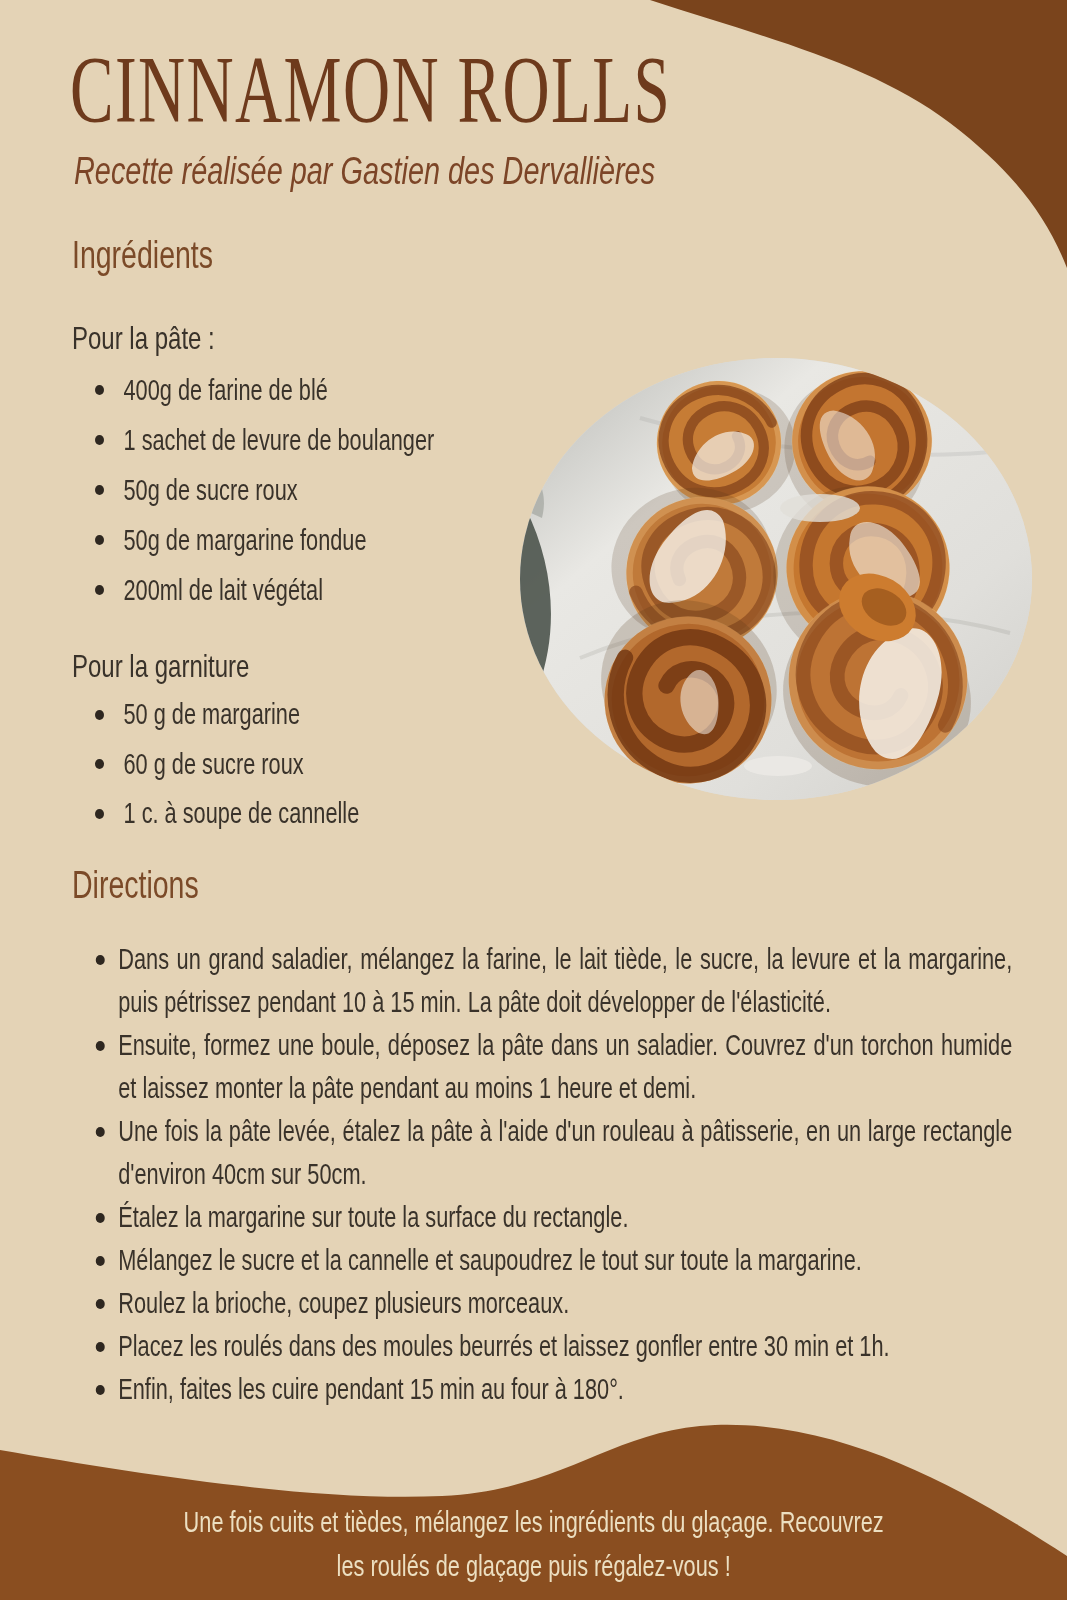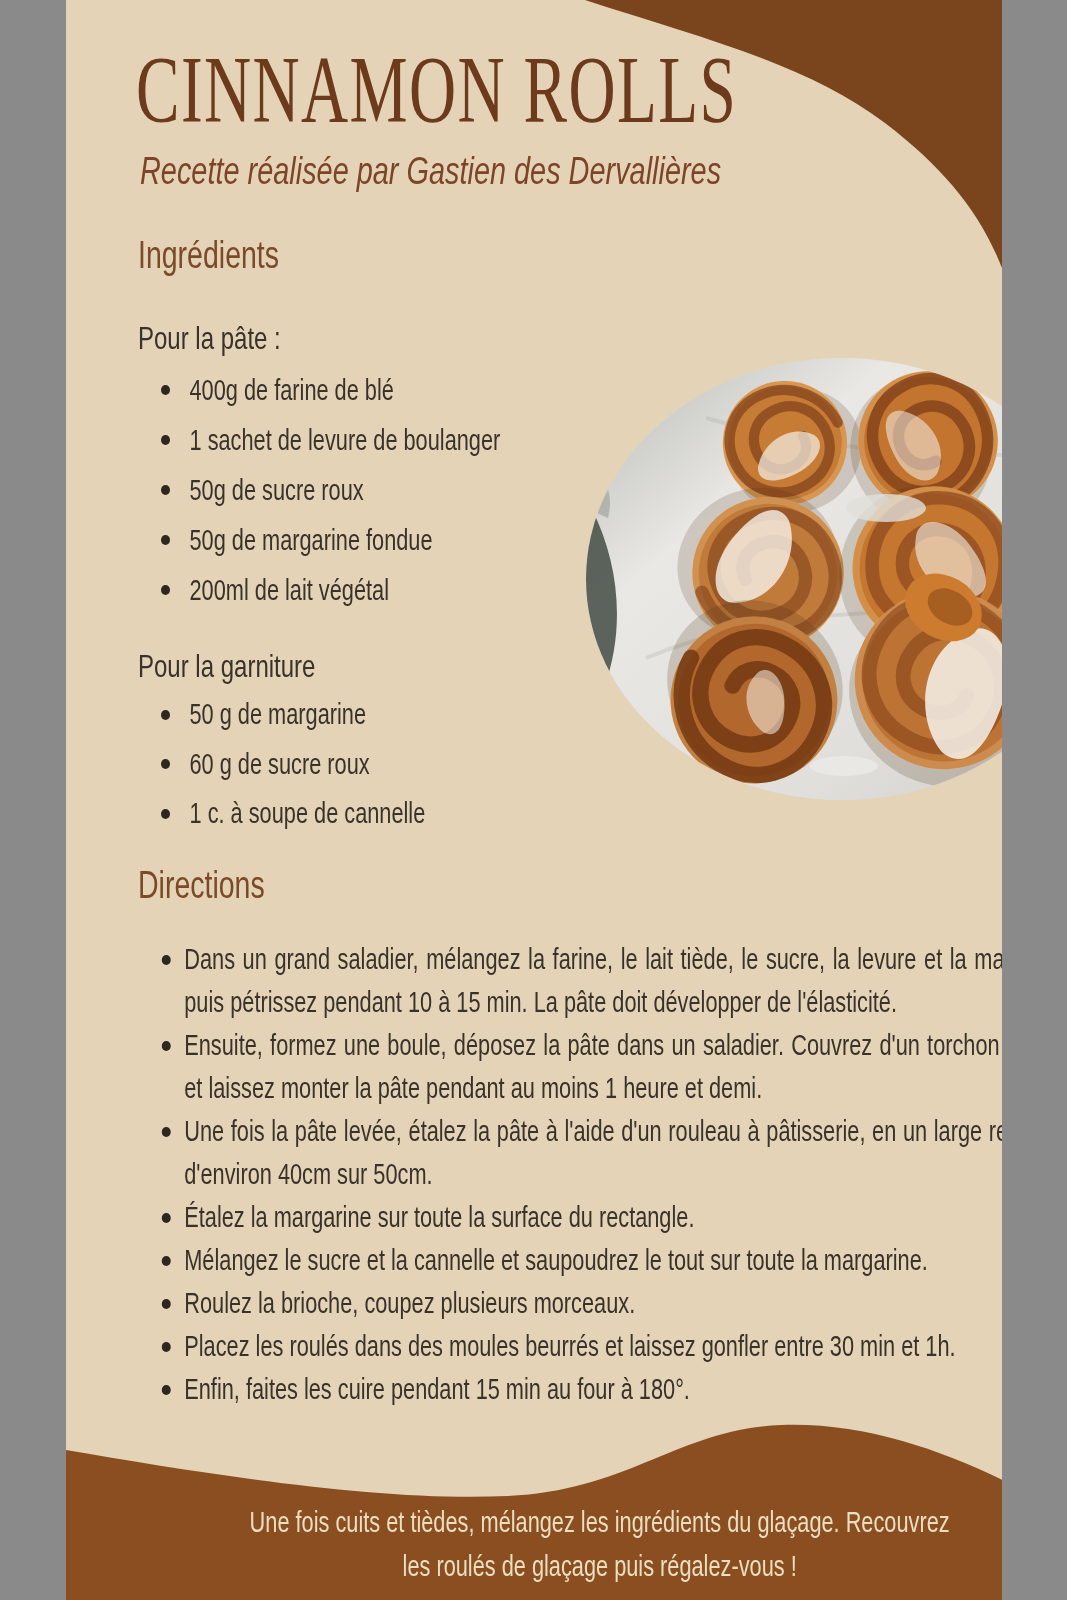--- a/index.html
+++ b/index.html
@@ -1,17 +1,17 @@
 <!DOCTYPE html>
 <html><head>
 <meta charset="utf-8">
 <style>
   html,body{margin:0;padding:0;background:#8a8a8a;}
   .page{
-    position:relative; width:936px; height:1600px; margin:0 auto;
+    position:relative; width:1067px; height:1600px; margin:0 auto;
     background:#e4d3b6; overflow:hidden;
     font-family:"Liberation Sans", sans-serif; color:#39322a;
   }
   .deco{position:absolute; pointer-events:none;}
   #corner-wave{top:0; right:0;}
   #bottom-wave{left:0; top:1400px;}
 
   .cond{transform:scaleX(0.75); transform-origin:0 0;}
 
   .title{

